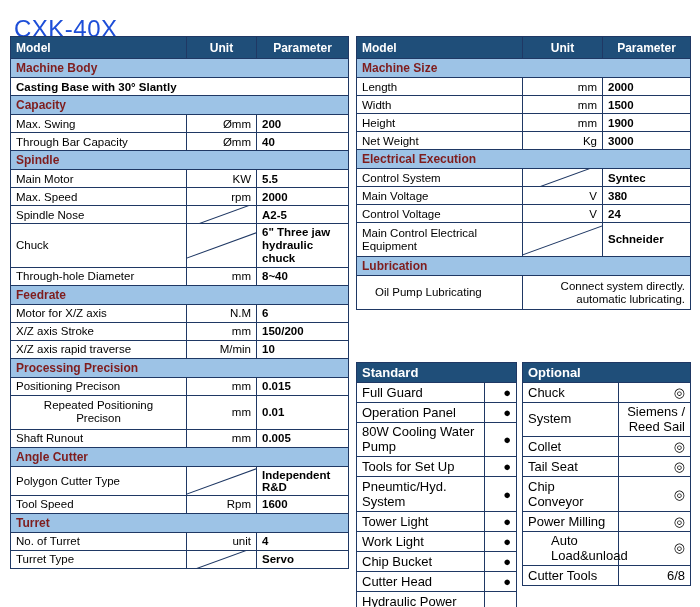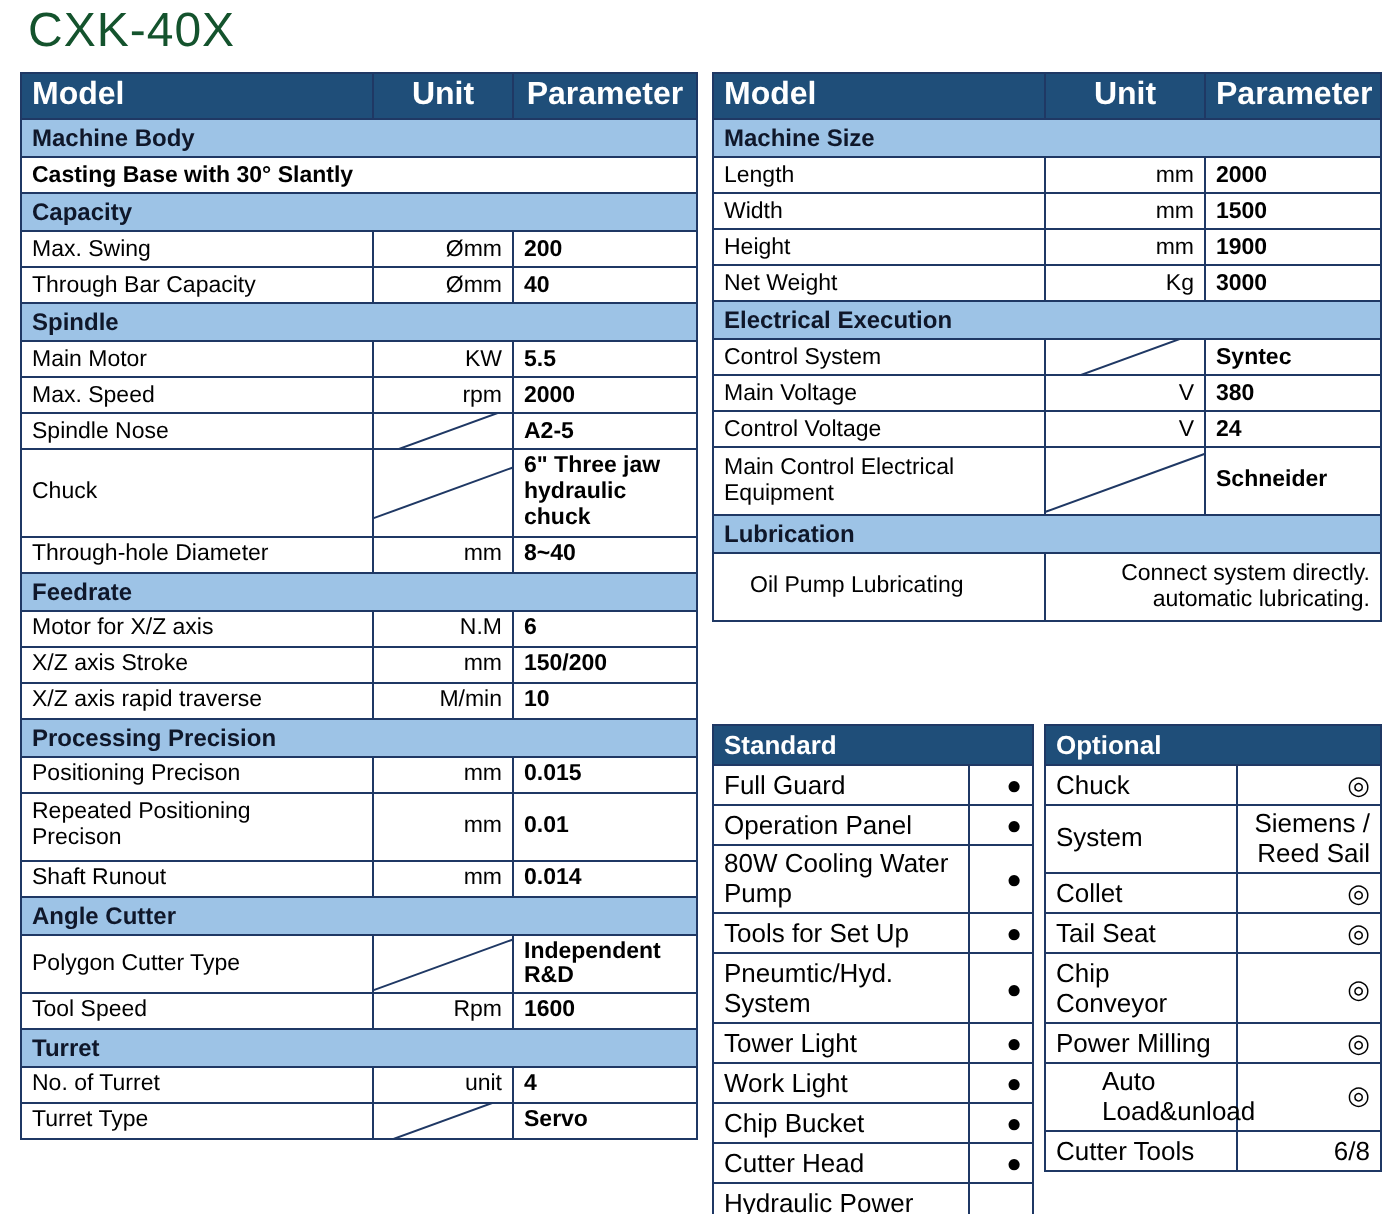--- a/index.html
+++ b/index.html
@@ -5,50 +5,50 @@
   html,body{margin:0;padding:0;}
   body{
     width:700px;height:607px;
     background:#ffffff;
     font-family:"Liberation Sans", sans-serif;
     font-size:11.5px;
     color:#000;
     overflow:hidden;
   }
   #title{
-    position:absolute;left:14px;top:2px;
+    position:absolute;left:14px;top:15px;
     font-size:24px;
     letter-spacing:0.5px;
-    color:#14532d;
+    color:#1d4ed8;
     font-weight:400;
   }
   .tbl{
     position:absolute;
     border-collapse:collapse;
     table-layout:fixed;
   }
   .tbl td{
     border:1px solid #1f3864;
     padding:2px 5px;
     vertical-align:middle;
     height:18px;
     box-sizing:border-box;
   }
   .hdr td{
     background:#1f4e79;
     color:#ffffff;
     font-weight:bold;
     text-align:center;
     height:22px;
-    font-size:16px;
+    font-size:12px;
   }
   .hdr td.left{text-align:left;}
   .sect td{
     background:#9dc3e6;
-    color:#0f172a;
+    color:#7f1d1d;
     font-weight:bold;
     font-size:12px;
   }
   .r{text-align:left;font-weight:bold;}
   .c{text-align:right;}
   .l{text-align:left;}
   .two{line-height:1.12;}
   .slash{
     position:relative;
     overflow:hidden;
@@ -159,28 +159,28 @@
       </tr>
       <tr class="sect">
         <td class="l" colspan="3">Processing Precision</td>
       </tr>
       <tr>
         <td class="l">Positioning Precison</td>
         <td class="c">mm</td>
         <td class="r">0.015</td>
       </tr>
       <tr>
-        <td class="l two" style="height: 34px;">Repeated Positioning<br>Precison</td>
+        <td class="l two" style="height: 34px; text-align: center;">Repeated Positioning<br>Precison</td>
         <td class="c">mm</td>
         <td class="r two">0.01</td>
       </tr>
       <tr>
         <td class="l">Shaft Runout</td>
         <td class="c">mm</td>
-        <td class="r">0.014</td>
+        <td class="r">0.005</td>
       </tr>
       <tr class="sect">
         <td class="l" colspan="3">Angle Cutter</td>
       </tr>
       <tr>
         <td class="l">Polygon Cutter Type</td>
         <td class="c slash"></td>
         <td class="r">Independent R&amp;D</td>
       </tr>
       <tr>

